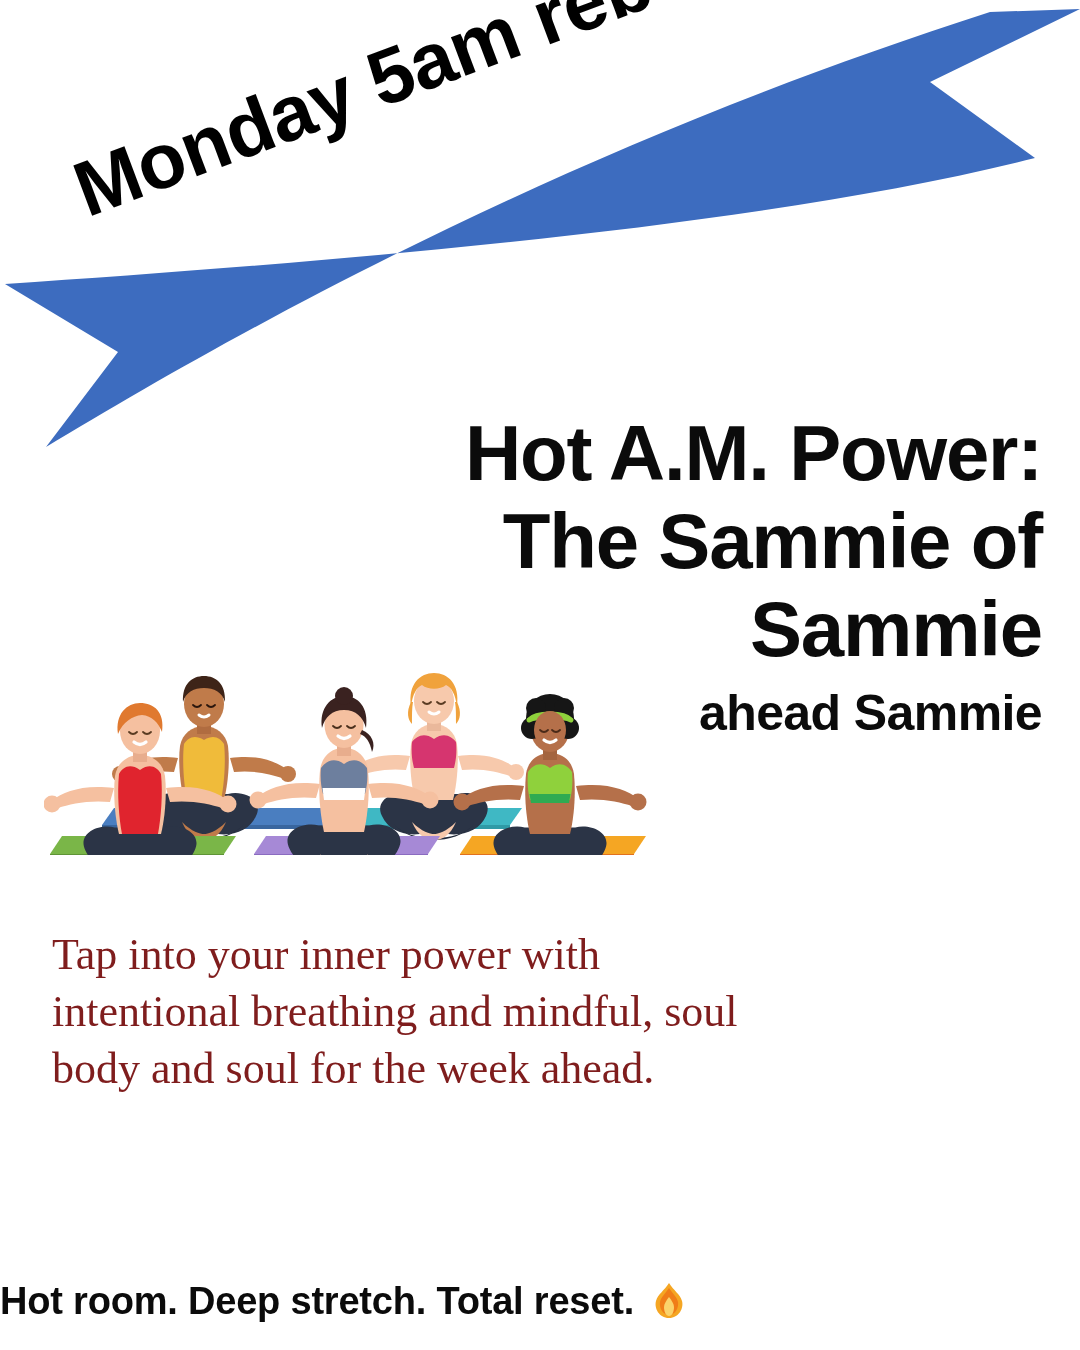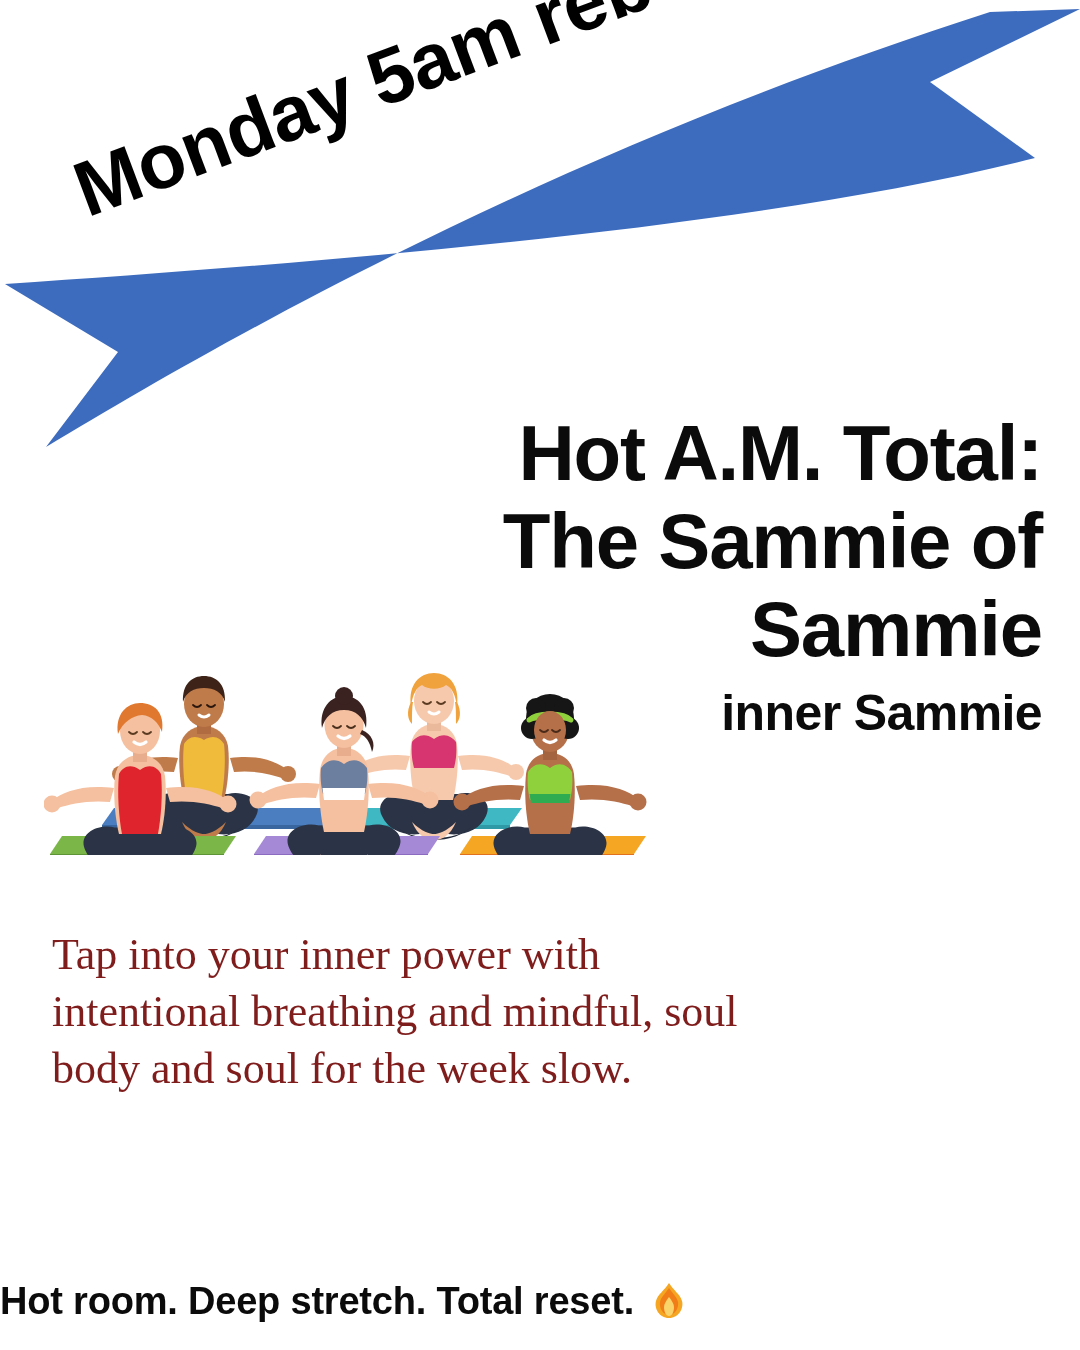--- a/index.html
+++ b/index.html
@@ -134,24 +134,24 @@
                C 240 330 560 150 990 12
                L 1080 9
                L 930 82
                L 1035 158
                C 760 228 330 262 5 284 Z" fill="#3d6cbf"></path>
     </svg>
     <div class="ribbon-text">Monday 5am reboot!</div>
   </div>
 
   <div class="title-block">
-    <div class="title-line">Hot A.M. Total:</div>
+    <div class="title-line">Hot A.M. Power:</div>
     <div class="title-line">The Sammie of</div>
     <div class="title-line">Sammie</div>
-    <div class="with-line">inner Sammie</div>
+    <div class="with-line">ahead Sammie</div>
   </div>
 
   <div class="yoga-art">
     <svg width="620" height="215" viewBox="0 0 620 215">
       <defs>
         <g id="lotus-legs">
 
           <path d="M -52 10
                    C -60 -6 -40 -16 -24 -12
                    L 24 -12
@@ -331,21 +331,21 @@
         <path d="M -10 4 q 4 4 8 0" stroke="#4a2a18" stroke-width="1.8" fill="none" stroke-linecap="round"></path>
         <path d="M 2 4 q 4 4 8 0" stroke="#4a2a18" stroke-width="1.8" fill="none" stroke-linecap="round"></path>
         <path d="M -6 14 q 6 5 12 0" stroke="#ffffff" stroke-width="3.2" fill="none" stroke-linecap="round"></path>
       </g>
     </svg>
   </div>
 
   <div class="body-copy">
     <div>Tap into your inner power with</div>
     <div>intentional breathing and mindful, soul</div>
-    <div>body and soul for the week slow.</div>
+    <div>body and soul for the week ahead.</div>
   </div>
 
   <div class="tagline">
     <span>Hot room. Deep stretch. Total reset.</span>
     <span class="flame">
       <svg width="34" height="38" viewBox="0 0 34 38" aria-hidden="true">
         <path d="M17 1 C 12 9 6 12 4 19 C 2 26 7 36 17 36 C 27 36 32 26 30 19
                  C 28 12 22 9 17 1 Z" fill="#f5a623"></path>
         <path d="M17 6 C 13 12 9 15 8 20 C 7 26 11 33 17 33 C 23 33 27 26 26 20
                  C 25 15 21 12 17 6 Z" fill="#f07d18"></path>

